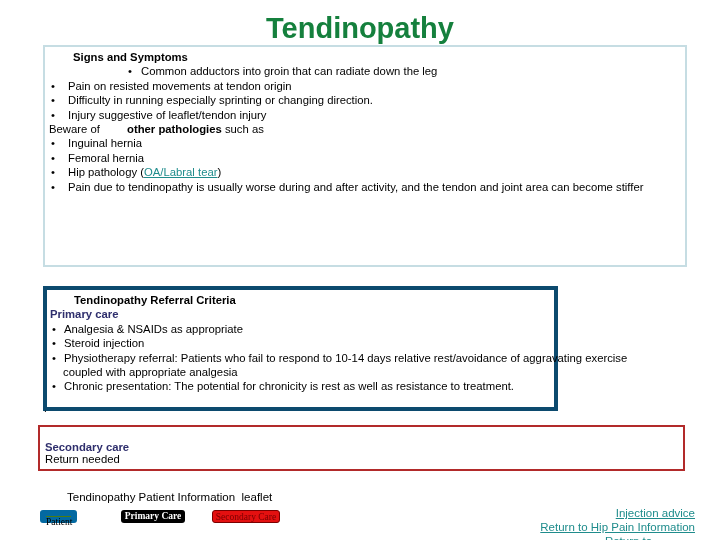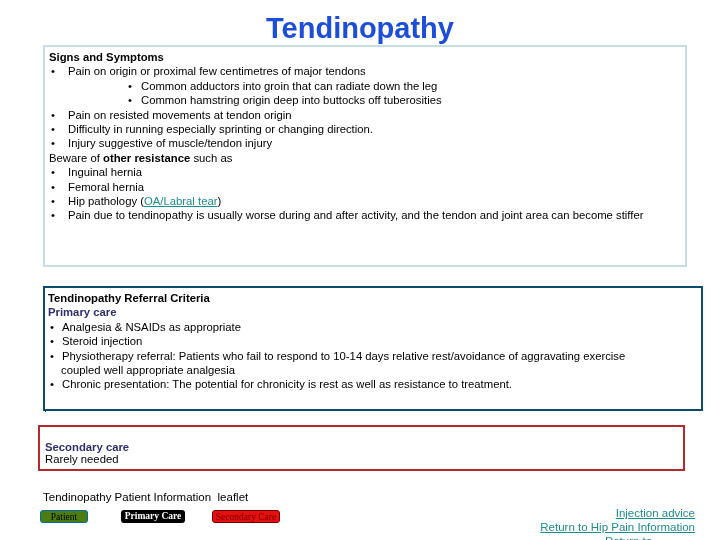--- a/index.html
+++ b/index.html
@@ -1,77 +1,75 @@
 <!DOCTYPE html>
 <html><head>
 <meta charset="utf-8">
 <style>
   html,body{margin:0;padding:0;background:#fff;}
   body{width:720px;height:540px;position:relative;overflow:hidden;font-family:"Liberation Sans",sans-serif;color:#000;}
-  .title{position:absolute;left:0;top:12px;width:720px;text-align:center;font-size:29px;font-weight:bold;color:#1d4ed8;font-family:"Liberation Sans",sans-serif;letter-spacing:0px;}
+  .title{position:absolute;left:0;top:12px;width:720px;text-align:center;font-size:29px;font-weight:bold;color:#15803d;font-family:"Liberation Sans",sans-serif;letter-spacing:0px;}
   .box1{position:absolute;left:43px;top:45px;width:644px;height:222px;border:2px solid #c6dde3;box-sizing:border-box;padding:3px 4px;font-size:11.3px;line-height:14.4px;}
-  .box2{position:absolute;left:43px;top:286px;width:660px;height:125px;border:2px solid #0c4a6e;box-sizing:border-box;padding:3px 3px;font-size:11.3px;line-height:14.4px;}
+  .box2{position:absolute;left:43px;top:286px;width:515px;height:125px;border:4px solid #0c4a6e;box-sizing:border-box;padding:3px 3px;font-size:11.3px;line-height:14.4px;}
   .box3{position:absolute;left:38px;top:425px;width:647px;height:46px;border:2px solid #b22a2a;box-sizing:border-box;padding:14px 5px 0 5px;font-size:11.3px;line-height:12px;}
-  .bold{font-weight:bold;}
+  .bold{font-weight:bold;margin-left:24px;}
   .hdr-blue{color:#2f2f6d;font-weight:bold;}
   .ln{white-space:nowrap;}
   .b1{padding-left:2px;}
   .b1 .dot{display:inline-block;width:17px;}
   .b2{padding-left:79px;}
   .b2 .dot{display:inline-block;width:13px;}
   .cont{padding-left:12px;}
   a.lnk{color:#1f8c8c;text-decoration:underline;cursor:pointer;}
   .pb .dot{display:inline-block;width:12px;}
   .pb{padding-left:2px;}
   .pcont{padding-left:13px;}
   .stray{position:absolute;left:44px;top:403px;font-size:10px;}
   .leaflet{position:absolute;left:43px;top:491px;font-size:11.5px;}
   .leaflet .bold{font-weight:normal;}
   .btn{position:absolute;top:510px;height:13px;border-radius:3px;font-family:"Liberation Serif",serif;font-size:9.5px;line-height:13px;text-align:center;box-sizing:border-box;cursor:pointer;}
-  .btn-patient{left:40px;width:48px;background:#4d7c0f;border:1px solid #0369a1;color:#000;}
+  .btn-patient{left:40px;width:37px;background:#4d7c0f;border:6px solid #0369a1;color:#000;}
   .btn-primary{left:121px;width:64px;background:#000;color:#fff;font-weight:bold;}
   .btn-secondary{left:212px;width:68px;background:#e41010;border:1px solid #7a0000;color:#7a0000;}
   .links{position:absolute;right:25px;top:506px;text-align:right;font-size:11.5px;line-height:14px;}
   .links a{display:block;color:#1f8c8c;text-decoration:underline;cursor:pointer;text-align:right;}
 </style>
 </head>
 <body>
 
 <div class="title">Tendinopathy</div>
 
 <div class="box1">
   <div class="ln bold">Signs and Symptoms</div>
-  <div class="ln b1"><span class="dot">•</span><span>Pain on origin or proximal few centimetres of major tendons</span></div>
   <div class="ln b2"><span class="dot">•</span><span>Common adductors into groin that can radiate down the leg</span></div>
-  <div class="ln b2"><span class="dot">•</span><span>Common hamstring origin deep into buttocks off tuberosities</span></div>
   <div class="ln b1"><span class="dot">•</span><span>Pain on resisted movements at tendon origin</span></div>
   <div class="ln b1"><span class="dot">•</span><span>Difficulty in running especially sprinting or changing direction.</span></div>
-  <div class="ln b1"><span class="dot">•</span><span>Injury suggestive of muscle/tendon injury</span></div>
-  <div class="ln"><span>Beware of </span><span class="bold">other resistance</span><span> such as</span></div>
+  <div class="ln b1"><span class="dot">•</span><span>Injury suggestive of leaflet/tendon injury</span></div>
+  <div class="ln"><span>Beware of </span><span class="bold">other pathologies</span><span> such as</span></div>
   <div class="ln b1"><span class="dot">•</span><span>Inguinal hernia</span></div>
   <div class="ln b1"><span class="dot">•</span><span>Femoral hernia</span></div>
   <div class="ln b1"><span class="dot">•</span><span>Hip pathology (</span><a class="lnk">OA/Labral tear</a><span>)</span></div>
   <div class="ln b1"><span class="dot">•</span><span>Pain due to tendinopathy is usually worse during and after activity, and the tendon and joint area can become stiffer</span></div>
 </div>
 
 <div class="box2">
   <div class="ln bold">Tendinopathy Referral Criteria</div>
   <div class="ln hdr-blue">Primary care</div>
   <div class="ln pb"><span class="dot">•</span><span>Analgesia &amp; NSAIDs as appropriate</span></div>
   <div class="ln pb"><span class="dot">•</span><span>Steroid injection</span></div>
   <div class="ln pb"><span class="dot">•</span><span>Physiotherapy referral: Patients who fail to respond to 10-14 days relative rest/avoidance of aggravating exercise</span></div>
-  <div class="ln pcont">coupled well appropriate analgesia</div>
+  <div class="ln pcont">coupled with appropriate analgesia</div>
   <div class="ln pb"><span class="dot">•</span><span>Chronic presentation: The potential for chronicity is rest as well as resistance to treatment.</span></div>
 </div>
 
 <div class="stray">.</div>
 
 <div class="box3">
   <div class="ln hdr-blue">Secondary care</div>
-  <div class="ln">Rarely needed</div>
+  <div class="ln">Return needed</div>
 </div>
 
 <div class="leaflet">
   <span class="bold">Tendinopathy Patient Information</span>&nbsp;
   <span>leaflet</span>
 </div>
 
 <div class="btn btn-patient">Patient</div>
 <div class="btn btn-primary">Primary Care</div>
 <div class="btn btn-secondary">Secondary Care</div>

